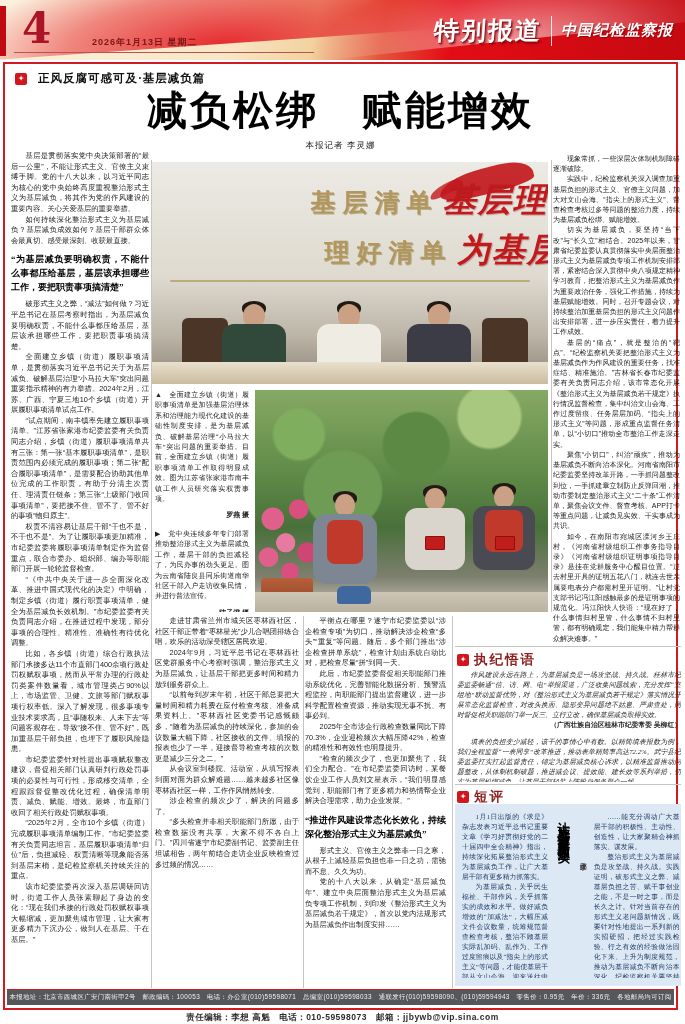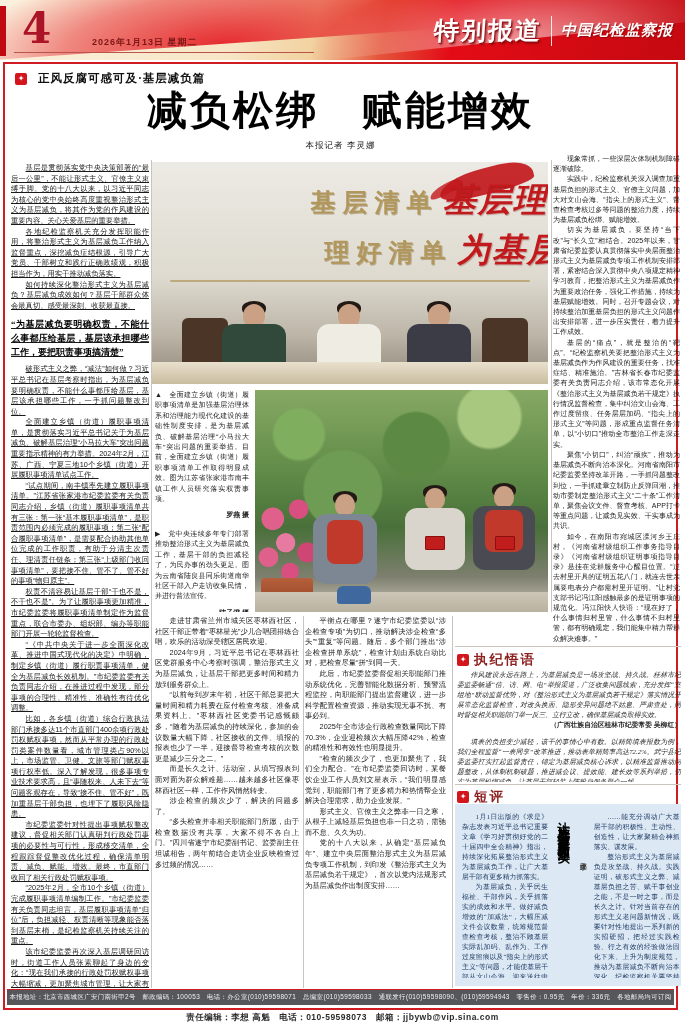--- a/index.html
+++ b/index.html
@@ -70,21 +70,21 @@
   }
   .byline{position:absolute;left:0;top:76px;width:100%;text-align:center;font-size:8.5px;color:#222;letter-spacing:1px;}
   
   .col{position:absolute;overflow:hidden;font-size:7.3px;line-height:10.6px;color:#1a1a1a;}
   .col .para{margin:0;text-indent:2em;text-align:justify;}
   .col .subhead{
     font-weight:bold;text-indent:0;margin:6px 0 5px 0;
     font-size:9px;line-height:14px;color:#000;text-align:justify;
     font-family:"Liberation Serif",serif;
   }
-  .left-col{left:6px;top:99px;width:138px;height:828px;text-decoration:underline;}
+  .left-col{left:6px;top:87px;width:138px;height:828px;}
   .mid-col1{left:150px;top:552px;width:144px;height:372px;}
   .mid-col2{left:300px;top:552px;width:141px;height:372px;}
   .right-col{left:548px;top:90px;width:127px;height:492px;font-size:7px;line-height:10.2px;}
   
   .vrule{position:absolute;width:1px;background:#c9c4bd;}
   .hrule{position:absolute;height:1px;background:#c9c4bd;}
   
   .photo1{
     position:absolute;left:147px;top:98px;width:396px;height:222px;overflow:hidden;
     background:linear-gradient(180deg,#eceae4 0%,#dedacf 52%,#bcb5a8 78%,#8d8476 100%);
@@ -209,24 +209,23 @@
 
   <div class="vrule" style="left:146px;top:96px;height:828px;"></div>
   <div class="vrule" style="left:298px;top:552px;height:372px;"></div>
   <div class="vrule" style="left:447px;top:552px;height:372px;"></div>
   <div class="vrule" style="left:545.5px;top:96px;height:452px;"></div>
   <div class="hrule" style="left:450px;top:582px;width:226px;"></div>
   <div class="hrule" style="left:450px;top:720px;width:226px;"></div>
 
   <div class="col left-col">
       <p class="para">基层是贯彻落实党中央决策部署的“最后一公里”，不能让形式主义、官僚主义束缚手脚。党的十八大以来，以习近平同志为核心的党中央始终高度重视整治形式主义为基层减负，将其作为党的作风建设的重要内容、关心关爱基层的重要举措。</p>
-      <p class="para">各地纪检监察机关充分发挥职能作用，将整治形式主义为基层减负工作纳入监督重点，深挖减负症结根源，引导广大党员、干部树立和践行正确政绩观，积极担当作为，用实干推动减负落实。</p>
       <p class="para">如何持续深化整治形式主义为基层减负？基层减负成效如何？基层干部群众体会最真切、感受最深刻、收获最直接。</p>
       <p class="para subhead">“为基层减负要明确权责，不能什么事都压给基层，基层该承担哪些工作，要把职责事项搞清楚”</p>
-      <p class="para">破形式主义之弊，“减法”如何做？习近平总书记在基层考察时指出，为基层减负要明确权责，不能什么事都压给基层，基层该承担哪些工作，一手抓问题整改到位。</p>
+      <p class="para">破形式主义之弊，“减法”如何做？习近平总书记在基层考察时指出，为基层减负要明确权责，不能什么事都压给基层，基层该承担哪些工作，要把职责事项搞清楚。</p>
       <p class="para">全面建立乡镇（街道）履职事项清单，是贯彻落实习近平总书记关于为基层减负、破解基层治理“小马拉大车”突出问题重要指示精神的有力举措。2024年2月，江苏、广西、宁夏三地10个乡镇（街道）开展履职事项清单试点工作。</p>
       <p class="para">“试点期间，南丰镇率先建立履职事项清单。”江苏省张家港市纪委监委有关负责同志介绍，乡镇（街道）履职事项清单共有三张：第一张“基本履职事项清单”，是职责范围内必须完成的履职事项；第二张“配合履职事项清单”，是需要配合协助其他单位完成的工作职责，有助于分清主次责任、理清责任链条；第三张“上级部门收回事项清单”，要把接不住、管不了、管不好的事项“物归原主”。</p>
       <p class="para">权责不清容易让基层干部“干也不是，不干也不是”。为了让履职事项更加精准，市纪委监委将履职事项清单制定作为监督重点，联合市委办、组织部、编办等职能部门开展一轮轮监督检查。</p>
       <p class="para">“《中共中央关于进一步全面深化改革、推进中国式现代化的决定》中明确，制定乡镇（街道）履行职责事项清单，健全为基层减负长效机制。”市纪委监委有关负责同志介绍，在推进过程中发现，部分事项的合理性、精准性、准确性有待优化调整。</p>
       <p class="para">比如，各乡镇（街道）综合行政执法部门承接多达11个市直部门400余项行政处罚权赋权事项，然而从平常办理的行政处罚类案件数量看，城市管理类占90%以上，市场监管、卫健、文旅等部门赋权事项行权率低。深入了解发现，很多事项专业技术要求高，且“事随权来、人未下去”等问题客观存在，导致“接不住、管不好”，既加重基层干部负担，也埋下了履职风险隐患。</p>
       <p class="para">市纪委监委针对性提出事项赋权整改建议，督促相关部门认真研判行政处罚事项的必要性与可行性，形成移交清单，全程跟踪督促整改优化过程，确保清单明责、减负、赋能、增效。最终，市直部门收回了相关行政处罚赋权事项。</p>
       <p class="para">“2025年2月，全市10个乡镇（街道）完成履职事项清单编制工作。”市纪委监委有关负责同志坦言，基层履职事项清单“归位”后，负担减轻、权责清晰等现象能否落到基层末梢，是纪检监察机关持续关注的重点。</p>
       <p class="para">该市纪委监委再次深入基层调研回访时，街道工作人员张素聊起了身边的变化：“现在我们承接的行政处罚权赋权事项大幅缩减，更加聚焦城市管理，让大家有更多精力下沉办公，做到人在基层、干在基层。”</p>
     </div>
 
@@ -292,29 +291,30 @@
       <span class="torso" style="background:#4a4a52;height:64px;border-radius:12px;"></span>
       <span style="position:absolute;left:12px;top:24px;width:38px;height:42px;background:#c0392b;border-radius:8px;"></span>
       <span class="book" style="left:22px;top:50px;"></span>
     </div>
   </div>
 
   <div class="col mid-col1">
       <p class="para">走进甘肃省兰州市城关区枣林西社区，社区干部正带着“枣林星光”少儿合唱团排练合唱，欢乐的活动深受辖区居民欢迎。</p>
       <p class="para">2024年9月，习近平总书记在枣林西社区党群服务中心考察时强调，整治形式主义为基层减负，让基层干部把更多时间和精力放到服务群众上。</p>
       <p class="para">“以前每到岁末年初，社区干部总要把大量时间和精力耗费在应付检查考核、准备成果资料上。”枣林西社区党委书记感慨颇多，“随着为基层减负的持续深化，参加的会议数量大幅下降，社区接收的文件、填报的报表也少了一半，迎接督导检查考核的次数更是减少三分之二。”</p>
-      <p class="para">而是长久之计、活动室，从填写报表到面对面为群众解难题……越来越多社区像枣林西社区一样，工作作风悄然转变。</p>
+      <p class="para">从会议室到楼院、活动室，从填写报表到面对面为群众解难题……越来越多社区像枣林西社区一样，工作作风悄然转变。</p>
       <p class="para">涉企检查的频次少了，解决的问题多了。</p>
       <p class="para">“多头检查并非相关职能部门所愿，由于检查数据没有共享，大家不得不各自上门。”四川省遂宁市纪委副书记、监委副主任坦诚相告，两年前结合走访企业反映检查过多过频的情况……</p>
     </div>
   <div class="col mid-col2">
       <p class="para">平衡点在哪里？遂宁市纪委监委以“涉企检查专项”为切口，推动解决涉企检查“多头”“重复”等问题。随后，多个部门推出“涉企检查拼单系统”，检查计划由系统自动比对，把检查尽量“拼”到同一天。</p>
       <p class="para">此后，市纪委监委督促相关职能部门推动系统优化，完善智能化数据分析、预警流程监控，向职能部门提出监督建议，进一步科学配置检查资源，推动实现无事不扰、有事必到。</p>
       <p class="para">2025年全市涉企行政检查数量同比下降70.3%，企业迎检频次大幅压降42%，检查的精准性和有效性也明显提升。</p>
       <p class="para">“检查的频次少了，也更加聚焦了，我们全力配合。”在市纪委监委回访时，某餐饮企业工作人员刘文星表示，“我们明显感觉到，职能部门有了更多精力和热情帮企业解决合理需求，助力企业发展。”</p>
+      <p class="para subhead">“推进作风建设常态化长效化，持续深化整治形式主义为基层减负”</p>
       <p class="para">形式主义、官僚主义之弊非一日之寒，从根子上减轻基层负担也非一日之功，需驰而不息、久久为功。</p>
       <p class="para">党的十八大以来，从确定“基层减负年”、建立中央层面整治形式主义为基层减负专项工作机制，到印发《整治形式主义为基层减负若干规定》，首次以党内法规形式为基层减负作出制度安排……</p>
     </div>
 
   <div class="col right-col">
       <p class="para">现象常抓，一些深层次体制机制障碍逐渐破除。</p>
       <p class="para">实践中，纪检监察机关深入调查加重基层负担的形式主义、官僚主义问题，加大对文山会海、“指尖上的形式主义”、督查检查考核过多等问题的整治力度，持续为基层减负松绑、赋能增效。</p>
       <p class="para">切实为基层减负，要坚持“当下改”与“长久立”相结合。2025年以来，甘肃省纪委监委认真贯彻落实中央层面整治形式主义为基层减负专项工作机制安排部署，紧密结合深入贯彻中央八项规定精神学习教育，把整治形式主义为基层减负作为重要政治任务，强化工作措施，持续为基层赋能增效。同时，召开专题会议，对持续整治加重基层负担的形式主义问题作出安排部署，进一步压实责任，着力提升工作成效。</p>
       <p class="para">基层的“痛点”，就是整治的“靶点”。“纪检监察机关要把整治形式主义为基层减负作为作风建设的重要任务，找准症结、精准施治。”吉林省长春市纪委监委有关负责同志介绍，该市常态化开展《整治形式主义为基层减负若干规定》执行情况监督检查，集中纠治文山会海、工作过度留痕、任务层层加码、“指尖上的形式主义”等问题，形成重点监督任务清单，以“小切口”推动全市整治工作走深走实。</p>
       <p class="para">聚焦“小切口”，纠治“顽疾”，推动为基层减负不断向治本深化。河南省南阳市纪委监委坚持改革开路，一手抓问题整改到位，一手抓建章立制防止反弹回潮，推动市委制定整治形式主义“二十条”工作清单，聚焦会议文件、督查考核、APP打卡等重点问题，让减负见实效、干实事成为共识。</p>

